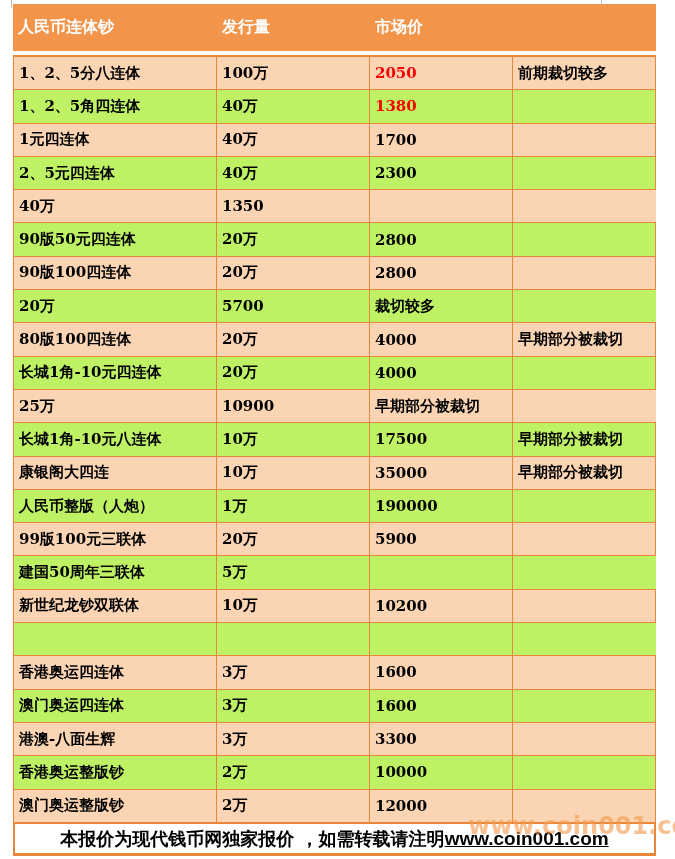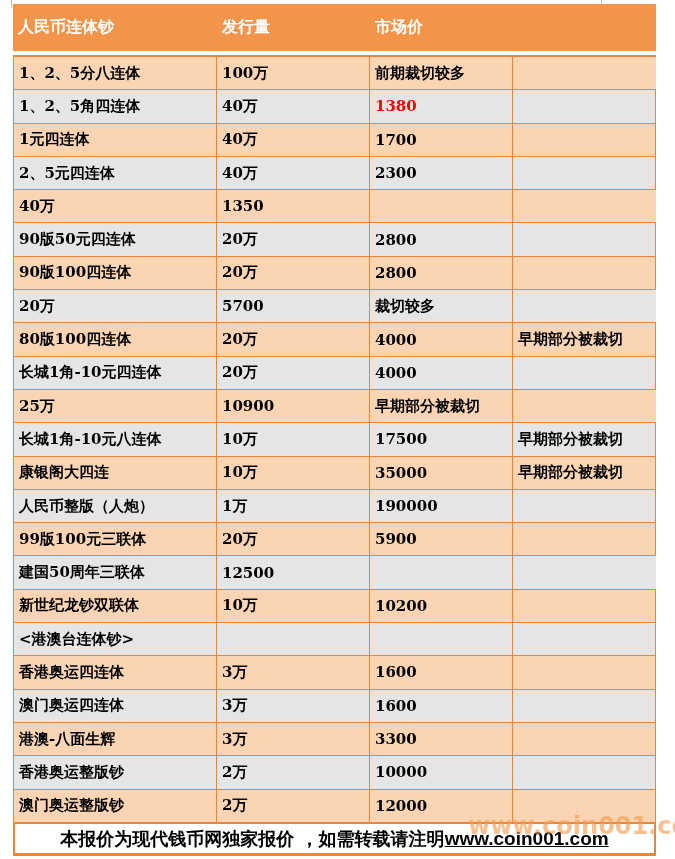--- a/index.html
+++ b/index.html
@@ -46,21 +46,21 @@
   }
   .head-gap { height: 4px; background: #ffffff; }
 
   .tbody {
     border-top: 2px solid var(--border, #E8863C);
   }
   .row {
     display: grid;
     grid-template-columns: 204px 153px 143px 143px;
     height: 33.3px;
-    background: #e5e5e5;
+    background: #bef264;
     border-bottom: 1px solid var(--border, #E8863C);
     box-sizing: border-box;
   }
   .row.alt { background: var(--row-alt-bg, #FBD5B3); }
   .cell {
     display: flex;
     align-items: center;
     padding-left: 5px;
     font-size: 15px;
     font-weight: bold;
@@ -122,20 +122,21 @@
   <div class="thead">
     <div class="hcell">人民币连体钞</div>
     <div class="hcell">发行量</div>
     <div class="hcell">市场价</div>
   </div>
   <div class="head-gap"></div>
   <div class="tbody">
       <div class="row alt">
         <div class="cell">1、2、5分八连体</div>
         <div class="cell">100万</div>
+        <div class="cell price-red">2050</div>
         <div class="cell">前期裁切较多</div>
       </div>
       <div class="row">
         <div class="cell">1、2、5角四连体</div>
         <div class="cell">40万</div>
         <div class="cell price-red">1380</div>
         <div class="cell"></div>
       </div>
       <div class="row alt">
         <div class="cell">1元四连体</div>
@@ -207,31 +208,30 @@
         <div class="cell"></div>
       </div>
       <div class="row alt">
         <div class="cell">99版100元三联体</div>
         <div class="cell">20万</div>
         <div class="cell">5900</div>
         <div class="cell"></div>
       </div>
       <div class="row">
         <div class="cell">建国50周年三联体</div>
-        <div class="cell">12500</div>
+        <div class="cell">5万</div>
         <div class="cell"></div>
       </div>
       <div class="row alt">
         <div class="cell">新世纪龙钞双联体</div>
         <div class="cell">10万</div>
         <div class="cell">10200</div>
         <div class="cell"></div>
       </div>
       <div class="row">
-        <div class="cell">&lt;港澳台连体钞&gt;</div>
         <div class="cell"></div>
         <div class="cell"></div>
         <div class="cell"></div>
       </div>
       <div class="row alt">
         <div class="cell">香港奥运四连体</div>
         <div class="cell">3万</div>
         <div class="cell">1600</div>
         <div class="cell"></div>
       </div>

